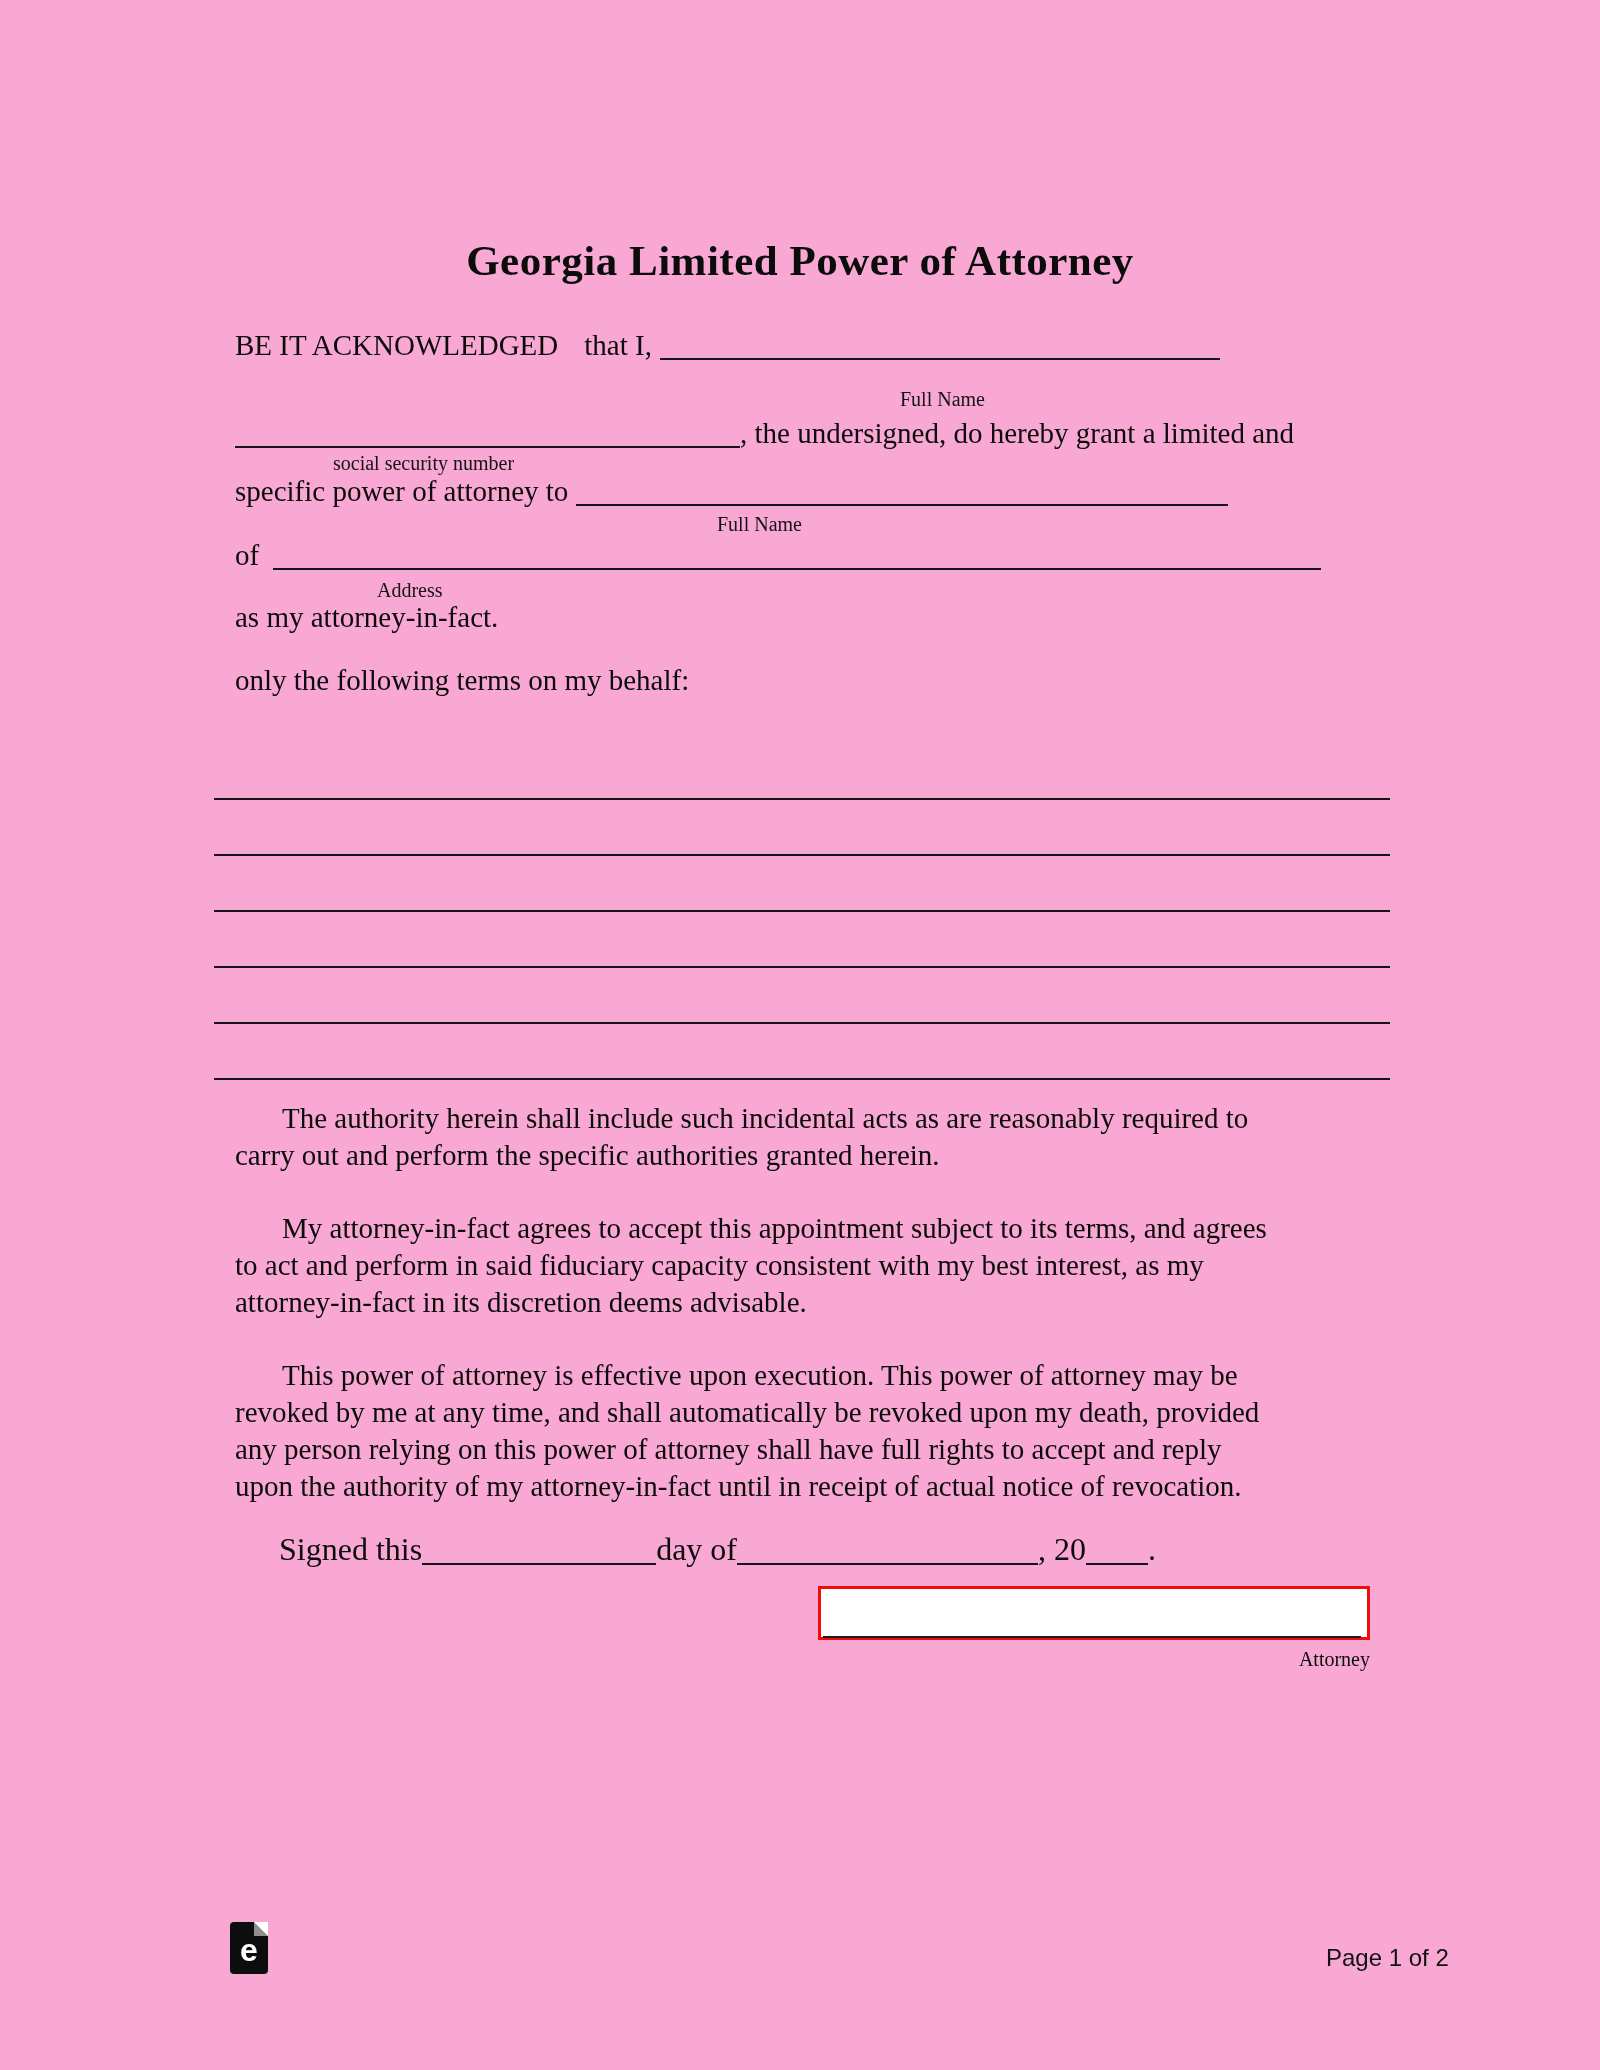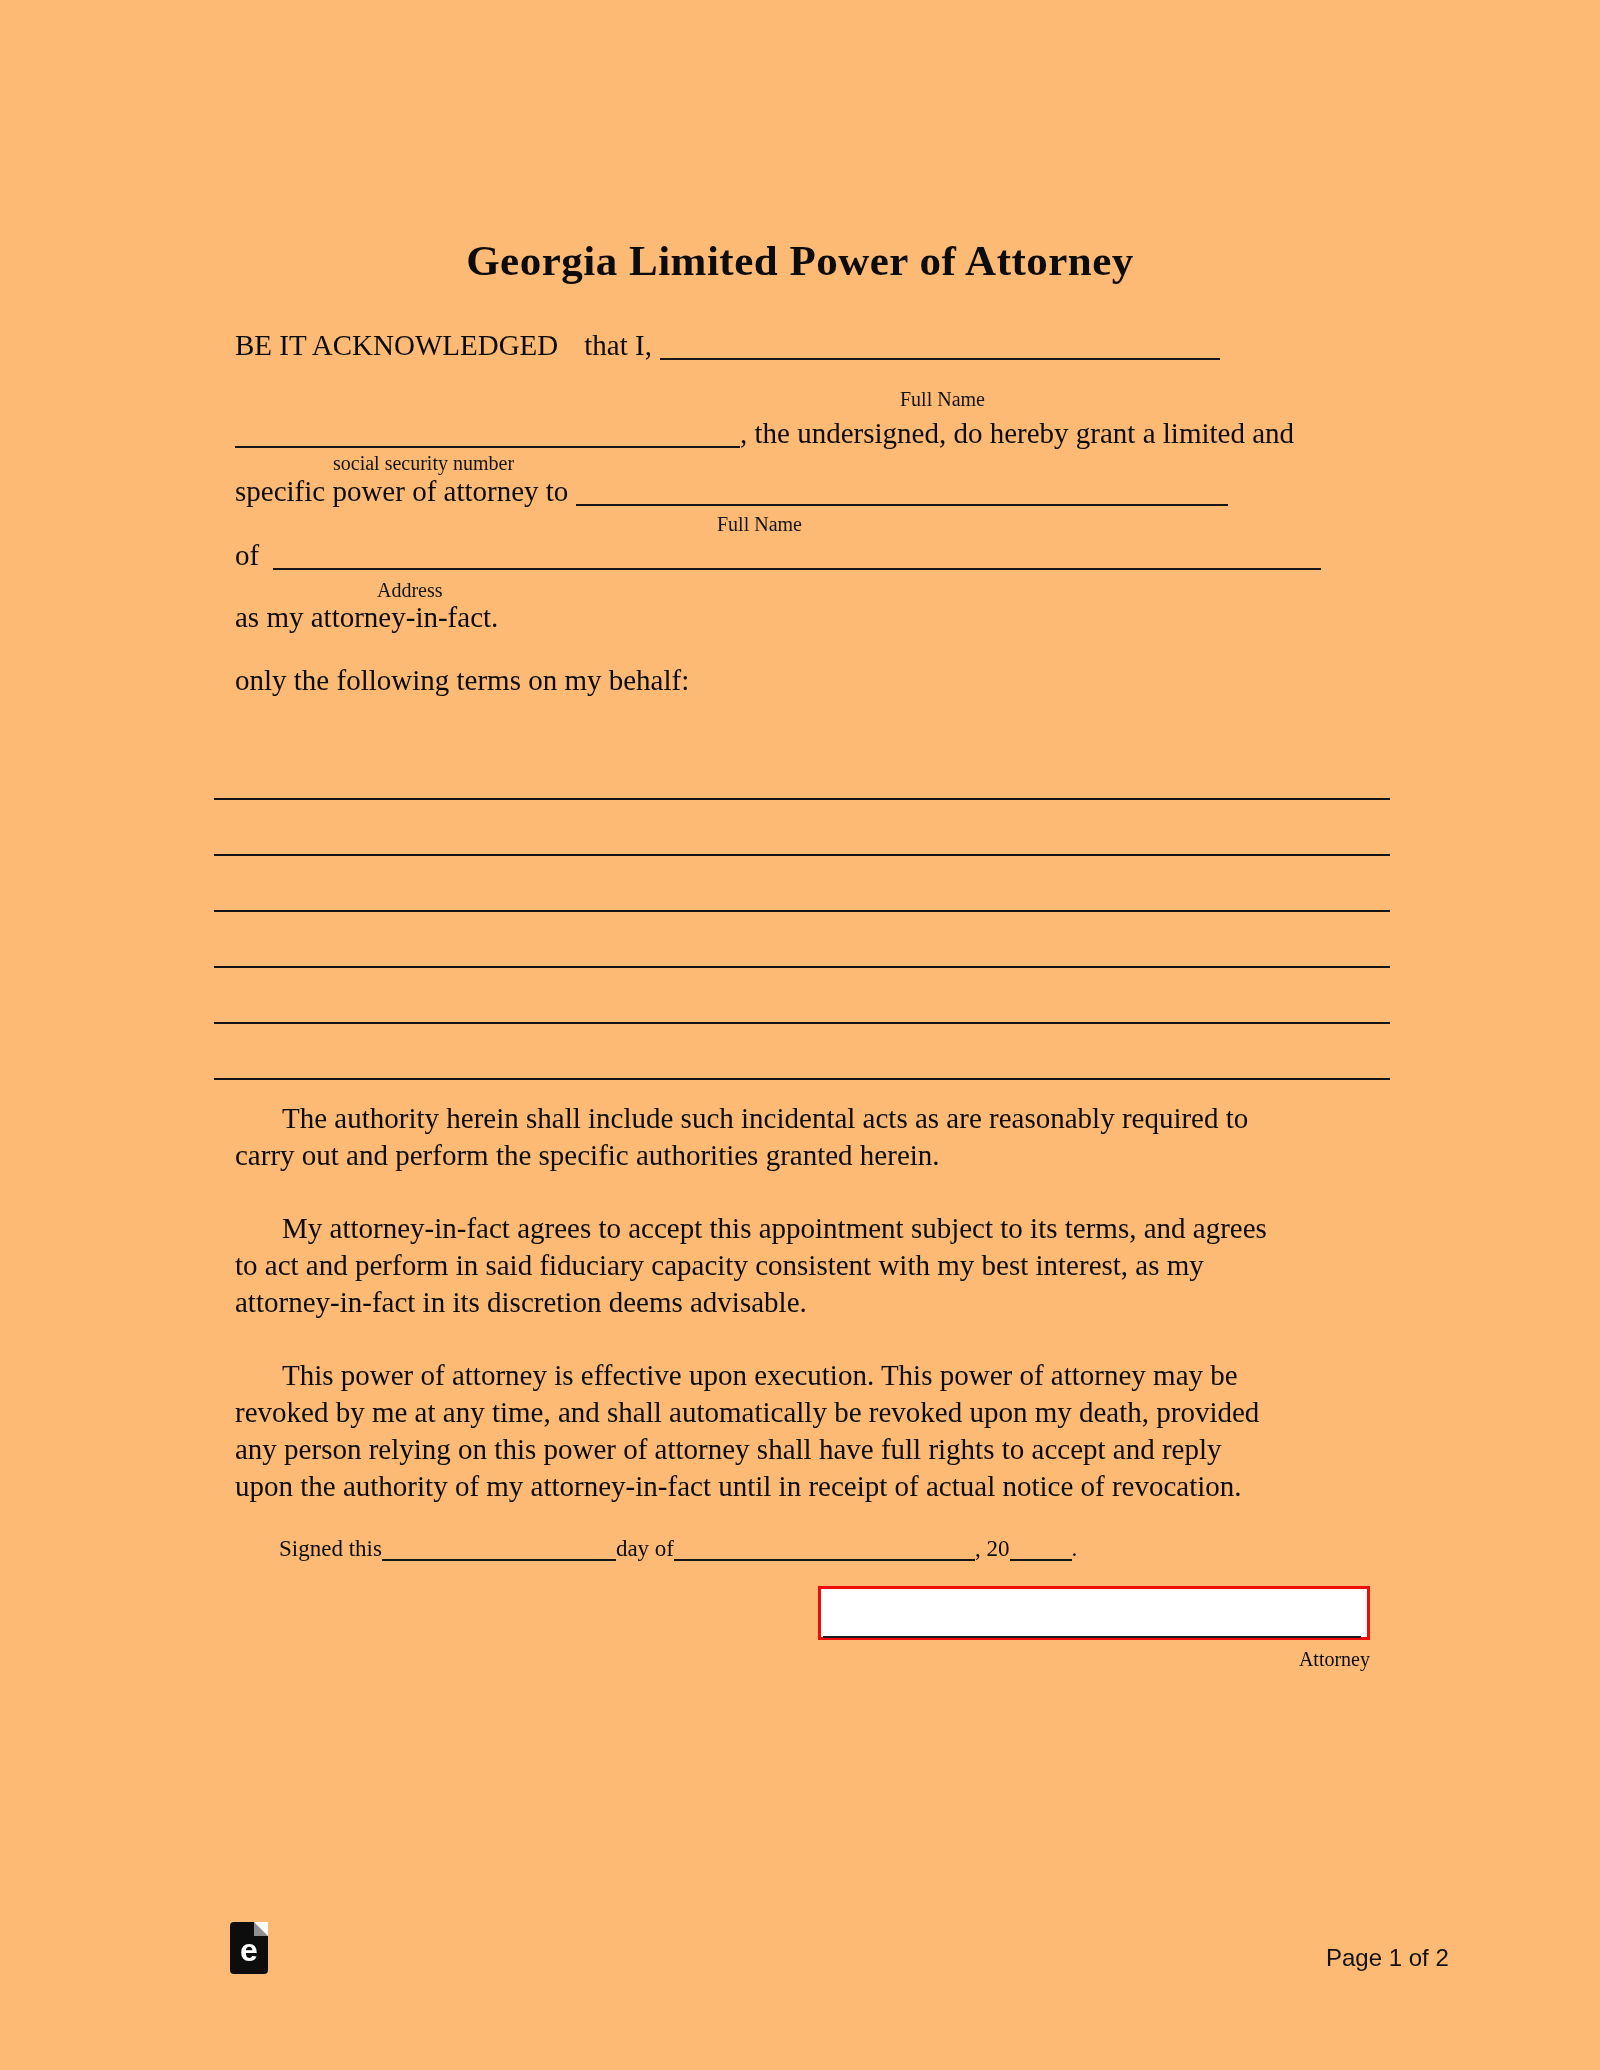--- a/index.html
+++ b/index.html
@@ -1,20 +1,20 @@
 <!DOCTYPE html>
 <html><head>
 <meta charset="utf-8">
 <style>
   html, body { margin: 0; padding: 0; background: #ffffff; }
   .page {
     position: relative;
     width: 1600px;
     height: 2070px;
-    background: #fdba74;
+    background: #f9a8d4;
     font-family: "Liberation Serif", serif;
     color: #0c0c0c;
     overflow: hidden;
   }
   .doc-title {
     position: absolute;
     left: 0; right: 0;
     top: 236px;
     text-align: center;
     font-size: 43px;
@@ -61,21 +61,21 @@
   }
   .acts-line {
     height: 54px;
     border-bottom: 2px solid #141414;
   }
   .signed-row {
     position: absolute;
     left: 235px;
     top: 1532px;
     padding-left: 44px;
-    font-size: 23px;
+    font-size: 32px;
     line-height: 34px;
     white-space: nowrap;
   }
   .sig-box {
     position: absolute;
     left: 818px;
     top: 1586px;
     width: 552px;
     height: 54px;
     border: 3px solid #f10c0c;

